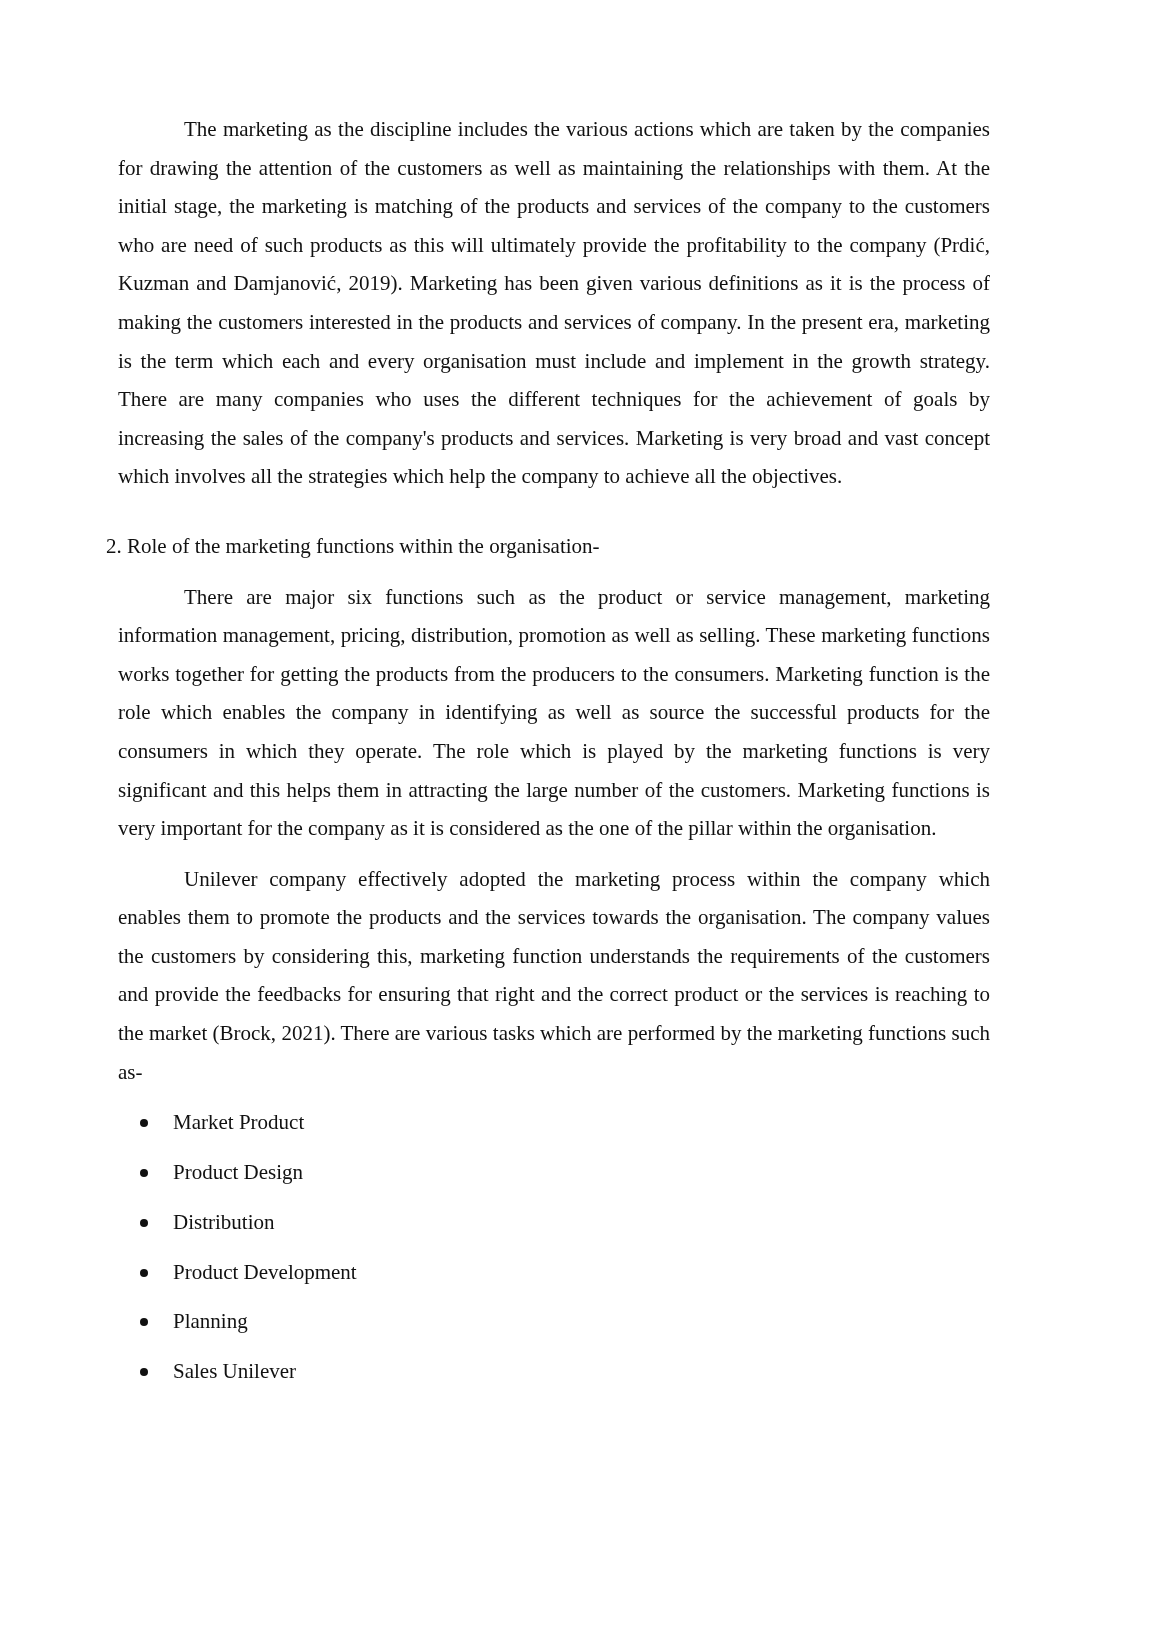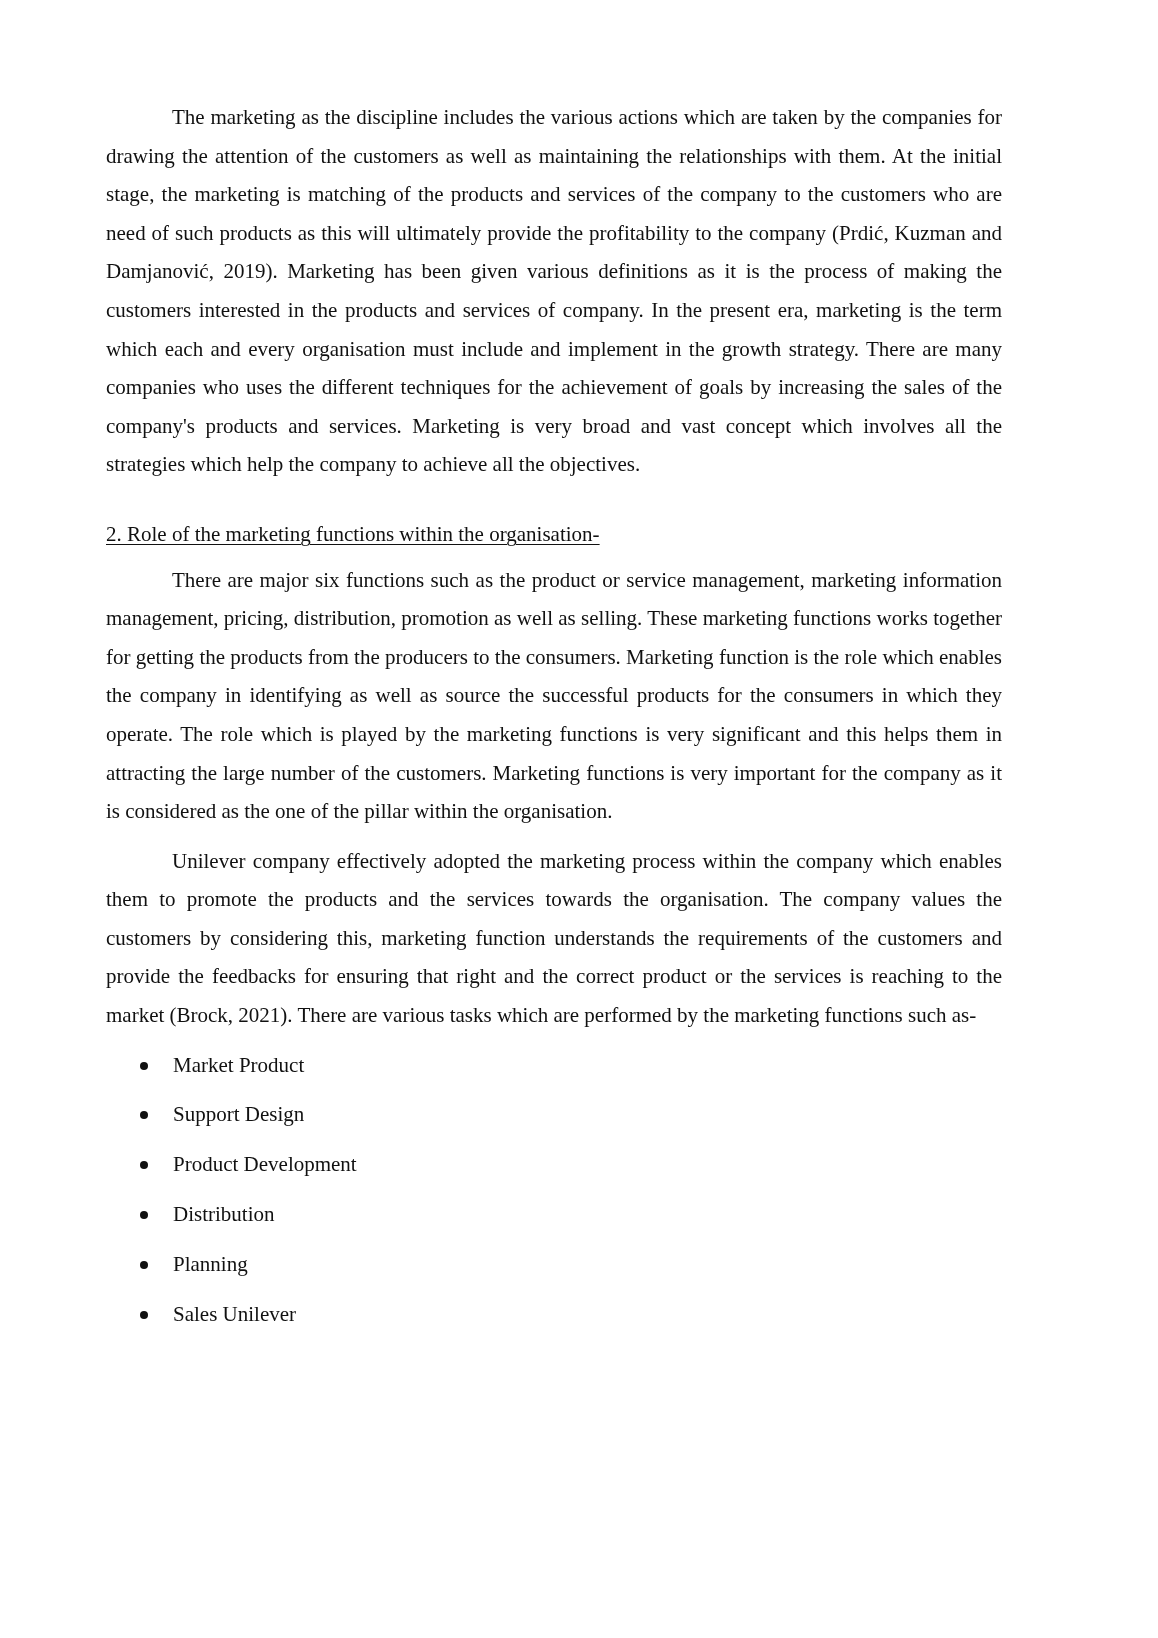--- a/index.html
+++ b/index.html
@@ -2,43 +2,43 @@
 <html><head>
 <meta charset="utf-8">
 <style>
   html, body { margin: 0; padding: 0; background: #ffffff; }
   body { width: 1158px; height: 1638px; position: relative; overflow: hidden; }
   .page {
     position: absolute; left: 106px; top: 98px; width: 896px;
     font-family: "Liberation Serif", serif; font-size: 21px; color: #111111;
   }
   .para {
-    margin: 0; line-height: 38.6px; text-align: justify;
+    margin: 12px; line-height: 38.6px; text-align: justify;
     text-indent: 66px;
   }
   .para + .para { margin-top: 11px; }
   .heading {
     margin: 31px 0 7px 0; line-height: 38.6px;
-    text-decoration: underline; text-decoration-thickness: 1px; text-underline-offset: 3px;
+    text-decoration-thickness: 1px; text-underline-offset: 3px;
   }
   .list { list-style: none; margin: 11px 0 0 0; padding: 0; }
   .list li { position: relative; height: 38.6px; line-height: 38.6px; margin-bottom: 11.2px; padding-left: 67px; }
   .bullet {
     position: absolute; left: 34px; top: 16px; width: 8px; height: 8px; border-radius: 50%; background: #111;
   }
 </style>
 </head>
 <body>
 
 <div class="page">
   <p class="para">The marketing as the discipline includes the various actions which are taken by the companies for drawing the attention of the customers as well as maintaining the relationships with them. At the initial stage, the marketing is matching of the products and services of the company to the customers who are need of such products as this will ultimately provide the profitability to the company (Prdić, Kuzman and Damjanović, 2019). Marketing has been given various definitions as it is the process of making the customers interested in the products and services of company. In the present era, marketing is the term which each and every organisation must include and implement in the growth strategy. There are many companies who uses the different techniques for the achievement of goals by increasing the sales of the company's products and services. Marketing is very broad and vast concept which involves all the strategies which help the company to achieve all the objectives.</p>
   <div class="heading">2. Role of the marketing functions within the organisation-</div>
   <p class="para">There are major six functions such as the product or service management, marketing information management, pricing, distribution, promotion as well as selling. These marketing functions works together for getting the products from the producers to the consumers. Marketing function is the role which enables the company in  identifying as well as source the successful products for the consumers in which they operate. The role which is played by the marketing functions is very significant and this helps them in attracting the large number of the customers. Marketing functions is very important for the company as it is considered as the one of the pillar within the organisation.</p>
   <p class="para">Unilever company effectively adopted the marketing process within the company which enables them to promote the products and the services towards the organisation. The company values the customers by considering this, marketing function understands the requirements of the customers and provide the feedbacks for ensuring that right and the correct product or the services is reaching to the market (Brock, 2021). There are various tasks which are performed by the marketing functions such as-</p>
   <ul class="list">
     <li><span class="bullet"></span><span>Market Product</span></li>
-    <li><span class="bullet"></span><span>Support Design</span></li>
+    <li><span class="bullet"></span><span>Product Design</span></li>
+    <li><span class="bullet"></span><span>Distribution</span></li>
     <li><span class="bullet"></span><span>Product Development</span></li>
-    <li><span class="bullet"></span><span>Distribution</span></li>
     <li><span class="bullet"></span><span>Planning</span></li>
     <li><span class="bullet"></span><span>Sales Unilever</span></li>
   </ul>
 </div>
 
 </body></html>

